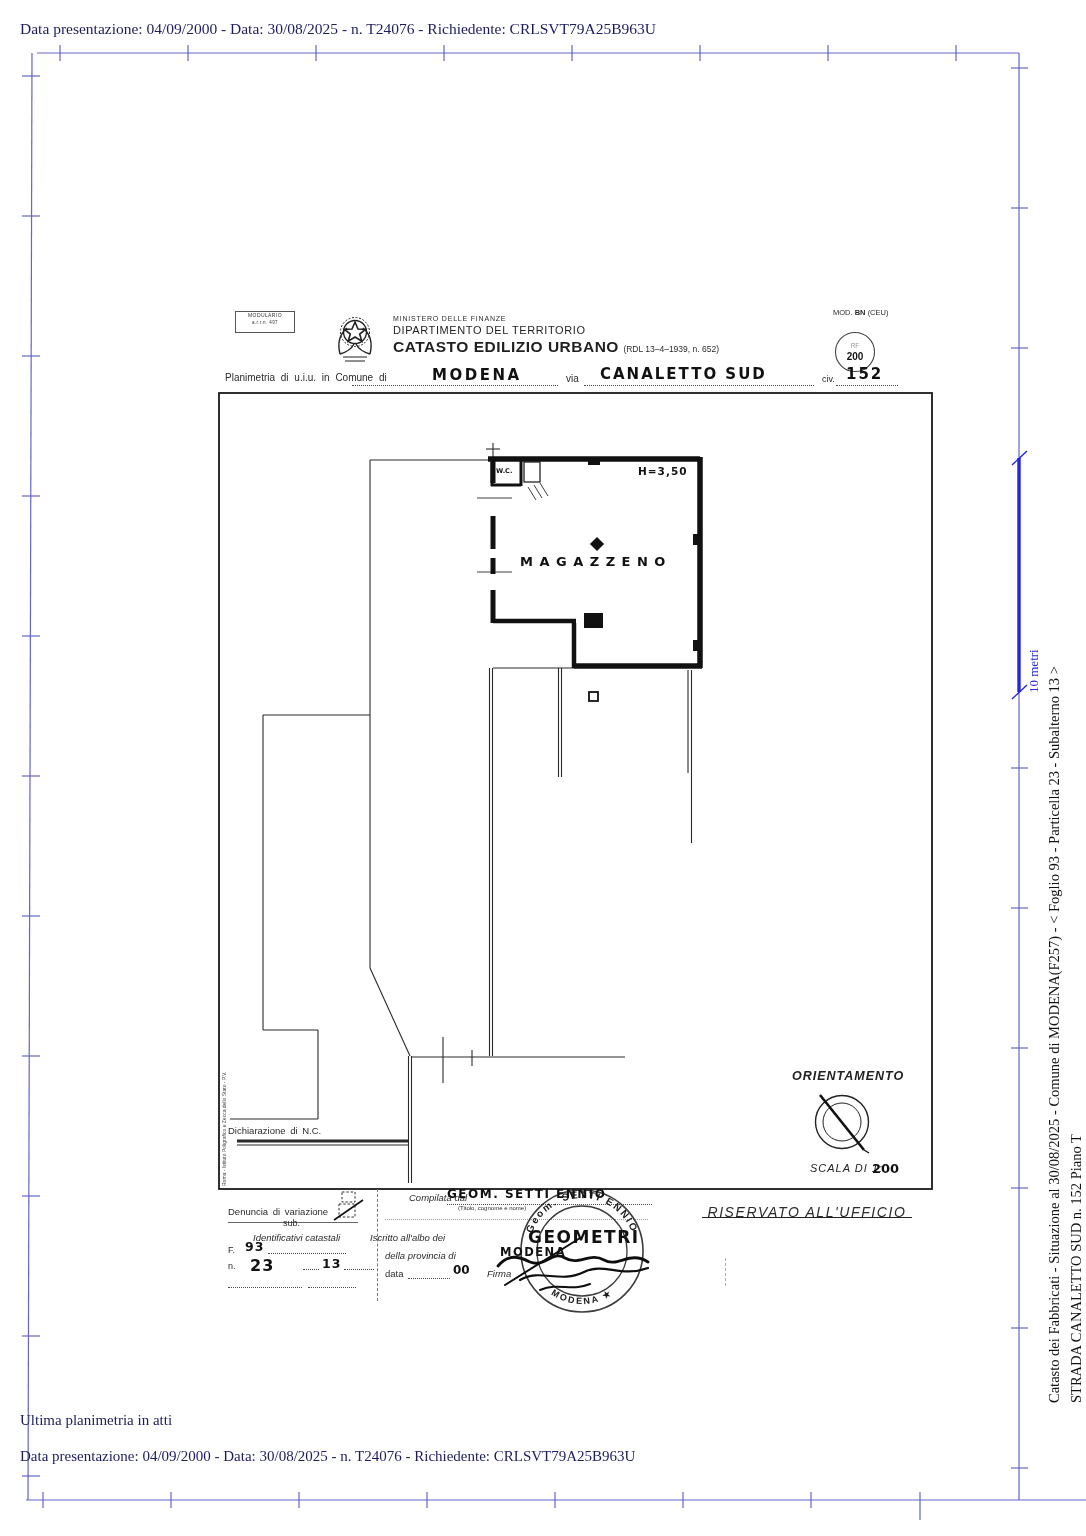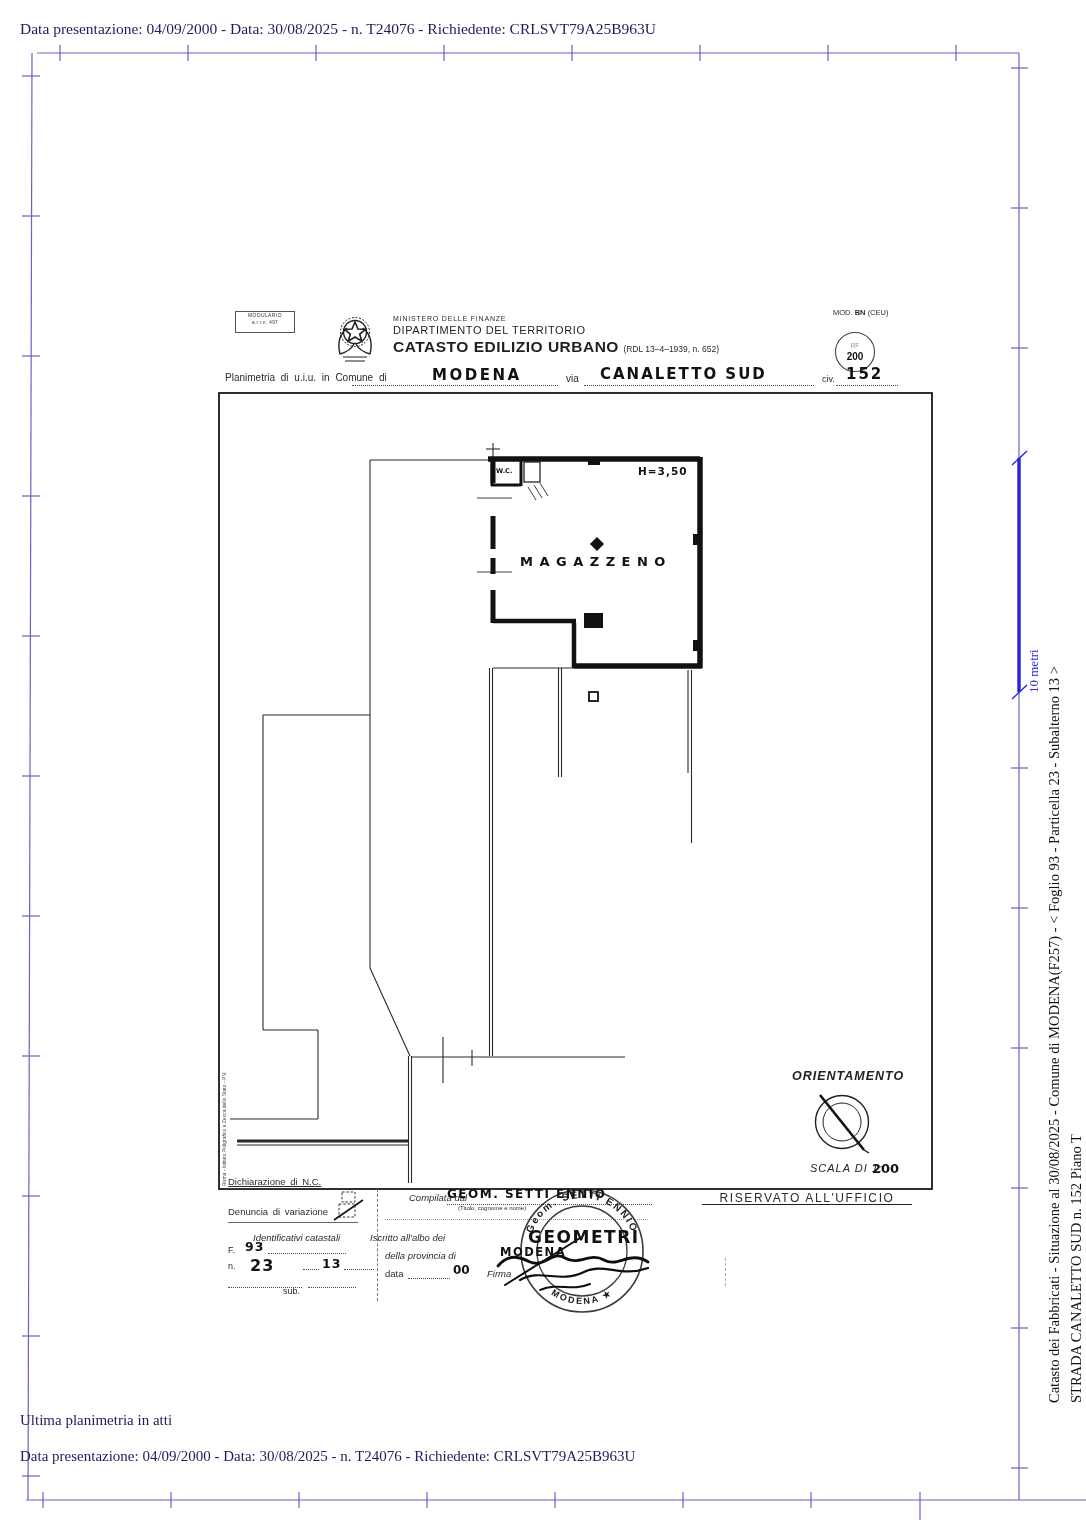--- a/index.html
+++ b/index.html
@@ -17,22 +17,22 @@
   .ink{color:#1f1f1f;}
   .pre{color:#2b2b2b;}
   .hand{font-family:"DejaVu Sans",sans-serif;font-weight:700;color:#111;}
   .dots{border-bottom:1.5px dotted #4a4a4a;height:1px;}
   .dash-v{border-left:1px dashed #777;width:0;}
   .thinline{border-top:1px solid #666;height:0;}
   .it{font-style:italic;}
   .nowrap{white-space:nowrap;}
   svg{display:block;}
   .boxlabel{font-size:5px;letter-spacing:.4px;color:#333;text-align:center;line-height:1.5;}
-  .riservato{border-bottom:1.6px solid #222;text-align:center;font-size:12px;
-             letter-spacing:1.6px;color:#2b2b2b;padding-top:3px;}
+  .riservato{border-bottom:1.6px solid #222;text-align:center;font-size:14px;
+             letter-spacing:1.6px;color:#2b2b2b;padding-top:16px;font-style:italic;}
 </style>
 </head>
 <body>
 
 <div class="page">
 
   <div class="abs navy toptext nowrap" style="left:20px;top:20px;">Data presentazione: 04/09/2000 - Data: 30/08/2025 - n. T24076 - Richiedente: CRLSVT79A25B963U</div>
 
   <svg class="abs" style="left:0;top:0;" width="1086" height="1536" viewBox="0 0 1086 1536">
     <g stroke="#6565c5" stroke-width="1.2">
@@ -208,30 +208,30 @@
       <line x1="820" y1="1095" x2="864" y2="1150" stroke="#111" stroke-width="2.6"></line>
       <line x1="864" y1="1150" x2="869" y2="1153" stroke="#111" stroke-width="1.4"></line>
     </g>
     <text x="792" y="1080" font-size="12.5" font-style="italic" font-weight="600" letter-spacing="1" fill="#222">ORIENTAMENTO</text>
     <text x="810" y="1172" font-size="11" font-style="italic" letter-spacing="1" fill="#222">SCALA DI 1:</text>
     <text x="872" y="1173" font-size="13" font-weight="700" font-family="DejaVu Sans" fill="#111">200</text>
 
     <text transform="rotate(-90 226 1186)" x="226" y="1186" font-size="5" fill="#444">Roma - Istituto Poligrafico e Zecca dello Stato - P.V.</text>
   </svg>
 
-  <div class="abs pre nowrap" style="left:228px;top:1176px;font-size:9.5px;word-spacing:2px;text-decoration:underline;">Dichiarazione di N.C.</div>
+  <div class="abs pre nowrap" style="left:228px;top:1125px;font-size:9.5px;word-spacing:2px;">Dichiarazione di N.C.</div>
   <div class="abs pre nowrap" style="left:228px;top:1206px;font-size:9.5px;word-spacing:2px;">Denuncia di variazione</div>
   <div class="abs thinline" style="left:228px;top:1222px;width:130px;"></div>
   <div class="abs pre it nowrap" style="left:253px;top:1232px;font-size:9.5px;">Identificativi catastali</div>
   <div class="abs pre" style="left:228px;top:1245px;font-size:9px;">F.</div>
   <div class="abs hand" style="left:245px;top:1239px;font-size:12.5px;letter-spacing:1px;">93</div>
   <div class="abs dots" style="left:268px;top:1252px;width:78px;"></div>
   <div class="abs pre" style="left:228px;top:1261px;font-size:9px;">n.</div>
   <div class="abs hand" style="left:250px;top:1256px;font-size:16px;letter-spacing:1px;">23</div>
-  <div class="abs pre" style="left:283px;top:1286px;font-size:9px;">sub.</div>
+  <div class="abs pre" style="left:283px;top:1218px;font-size:9px;">sub.</div>
   <div class="abs hand" style="left:322px;top:1256px;font-size:12.5px;letter-spacing:1px;">13</div>
   <div class="abs dots" style="left:303px;top:1268px;width:16px;"></div>
   <div class="abs dots" style="left:344px;top:1268px;width:30px;"></div>
   <div class="abs dots" style="left:228px;top:1286px;width:74px;"></div>
   <div class="abs dots" style="left:308px;top:1286px;width:48px;"></div>
 
   <div class="abs dash-v" style="left:377px;top:1189px;height:112px;"></div>
 
   <div class="abs pre it nowrap" style="left:385px;top:1192px;font-size:9.5px;margin-left:24px;">Compilata dal</div>
   <div class="abs hand nowrap" style="left:447px;top:1187px;font-size:12px;letter-spacing:1.5px;">GEOM. SETTI ENNIO</div>

